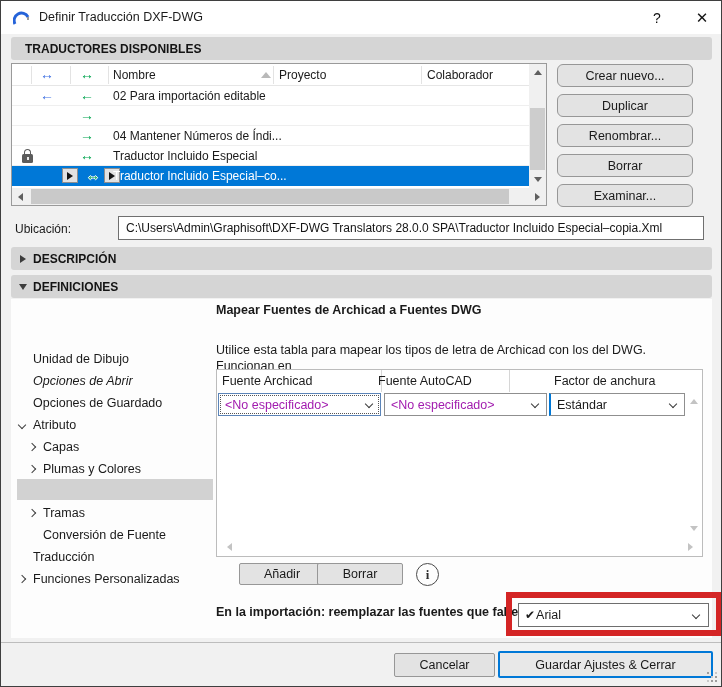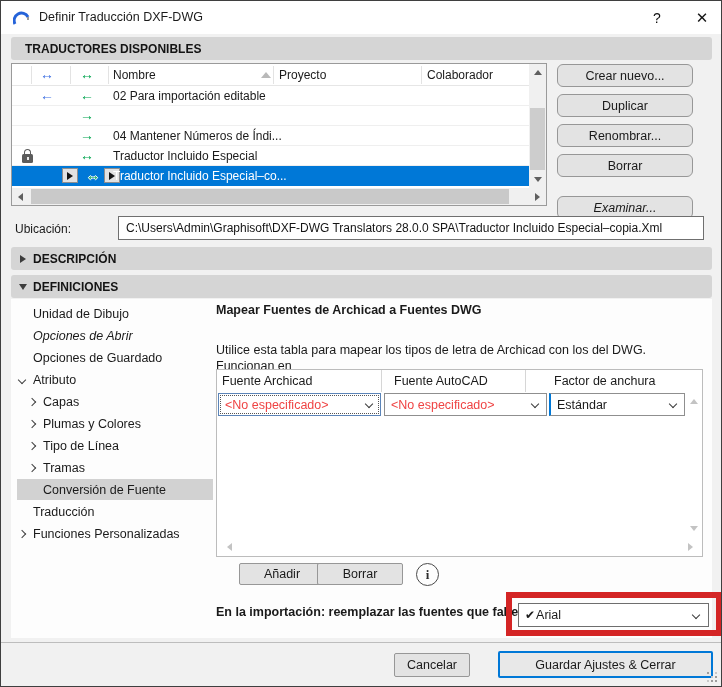--- a/index.html
+++ b/index.html
@@ -60,52 +60,52 @@
   .tri-r{width:0;height:0;border-left:5px solid #5f5f5f;border-top:4px solid transparent;border-bottom:4px solid transparent;}
   .v-thumb{position:absolute;left:1px;top:44px;width:15px;height:62px;background:#cdcdcd;}
   .h-thumb{position:absolute;left:19px;top:1px;width:478px;height:15px;background:#c9c9c9;}
   
   .side-btn{position:absolute;left:556px;width:136px;height:23px;background:#e3e3e3;border:1px solid #979797;border-radius:6px;display:flex;align-items:center;justify-content:center;font-size:12.5px;cursor:default;}
   
   .loc-label{position:absolute;left:14px;top:221px;}
   .loc-field{position:absolute;left:117px;top:215px;width:586px;height:24px;background:#fff;border:1px solid #6f6f6f;display:flex;align-items:center;padding-left:7px;white-space:nowrap;overflow:hidden;font-size:12px;color:#141414;}
   
   .defpanel{position:absolute;left:10px;top:298px;width:701px;height:339px;background:#fdfdfd;}
-  .tree-item{position:absolute;height:22px;display:flex;align-items:center;white-space:nowrap;font-size:12.5px;}
+  .tree-item{position:absolute;height:22px;display:flex;align-items:center;white-space:nowrap;font-size:12.5px;margin-top:45px;}
   .tree-sel{position:absolute;left:6px;width:196px;height:21px;background:#d2d2d2;}
   .chev{display:inline-block;width:6px;height:6px;border-right:1.5px solid #3f3f3f;border-bottom:1.5px solid #3f3f3f;}
   .chev-right{transform:rotate(-45deg);}
   .chev-down{transform:rotate(45deg);}
   .map-title{position:absolute;left:205px;top:4px;font-weight:bold;font-size:12.5px;}
   .map-para{position:absolute;left:205px;top:27px;width:486px;line-height:16px;font-size:12.5px;white-space:pre-line;}
   
   .ftable{position:absolute;left:205px;top:70px;width:487px;height:188px;background:#ffffff;border:1px solid #bcbcbc;}
   .fth{position:absolute;top:0;height:22px;display:flex;align-items:center;padding-left:5px;border-right:1px solid #d6d6d6;font-size:12.5px;}
   .combo{position:absolute;height:23px;background:#fff;border:1px solid #8f8f8f;display:flex;align-items:center;padding-left:6px;font-size:12.5px;}
   .combo .cchev{position:absolute;right:8px;top:7px;width:6px;height:6px;border-right:1.5px solid #3a3a3a;border-bottom:1.5px solid #3a3a3a;transform:rotate(45deg);}
   .combo.focus{border-color:#5b84b8;outline:1px dotted #555;outline-offset:-3px;}
-  .combo .ph{color:#ef4444;}
+  .combo .ph{color:#a21caf;}
   .ft-vscroll-up{position:absolute;left:469px;top:23px;width:16px;height:16px;display:flex;align-items:center;justify-content:center;}
   .ft-vscroll-dn{position:absolute;left:469px;top:150px;width:16px;height:16px;display:flex;align-items:center;justify-content:center;}
   .ft-h-l{position:absolute;left:4px;top:169px;width:16px;height:16px;display:flex;align-items:center;justify-content:center;}
   .ft-h-r{position:absolute;left:465px;top:169px;width:16px;height:16px;display:flex;align-items:center;justify-content:center;}
   .tri-dis-u{width:0;height:0;border-bottom:5px solid #c3c3c3;border-left:4px solid transparent;border-right:4px solid transparent;}
   .tri-dis-d{width:0;height:0;border-top:5px solid #c3c3c3;border-left:4px solid transparent;border-right:4px solid transparent;}
   .tri-dis-l{width:0;height:0;border-right:5px solid #c3c3c3;border-top:4px solid transparent;border-bottom:4px solid transparent;}
   .tri-dis-r{width:0;height:0;border-left:5px solid #c3c3c3;border-top:4px solid transparent;border-bottom:4px solid transparent;}
   .small-btn{position:absolute;height:22px;background:#e3e3e3;border:1px solid #979797;border-radius:2px;display:flex;align-items:center;justify-content:center;font-size:12.5px;}
   .info-icon{position:absolute;left:405px;top:264px;width:23px;height:23px;border:1.6px solid #4a4a4a;border-radius:50%;display:flex;align-items:center;justify-content:center;font-size:13px;font-weight:bold;color:#2e2e2e;font-family:"Liberation Serif",serif;}
   .import-label{position:absolute;left:205px;top:306px;font-weight:bold;font-size:12.5px;white-space:nowrap;}
   .import-combo{position:absolute;left:507px;top:304px;width:191px;height:24px;background:#fff;border:1px solid #6e6e6e;display:flex;align-items:center;padding-left:6px;font-size:12.5px;z-index:3;}
   .import-combo .cchev{position:absolute;right:9px;top:8px;width:6px;height:6px;border-right:1.5px solid #3a3a3a;border-bottom:1.5px solid #3a3a3a;transform:rotate(45deg);}
   .check{margin-right:1px;font-size:12px;}
   .red-annotation{position:absolute;left:495px;top:293px;width:216px;height:44px;border:6px solid #d42525;z-index:5;pointer-events:none;}
   
   .foot-line{position:absolute;left:0;top:641px;width:720px;height:1px;background:#bdbdbd;}
-  .btn-cancel{position:absolute;left:393px;top:652px;width:76px;height:24px;background:#e3e3e3;border:1px solid #979797;border-radius:2px;display:flex;align-items:center;justify-content:center;font-size:12.5px;}
+  .btn-cancel{position:absolute;left:393px;top:652px;width:101px;height:24px;background:#e3e3e3;border:1px solid #979797;border-radius:2px;display:flex;align-items:center;justify-content:center;font-size:12.5px;}
   .btn-save{position:absolute;left:497px;top:650px;width:215px;height:27px;background:#e8e8e8;border:2px solid #0078d7;border-radius:2px;display:flex;align-items:center;justify-content:center;font-size:12.5px;}
   .grip{position:absolute;right:4px;bottom:4px;width:10px;height:10px;}
   .grip::before{content:"";position:absolute;width:2px;height:2px;background:#9d9d9d;box-shadow:8px 8px #9d9d9d,8px 4px #9d9d9d,4px 8px #9d9d9d,8px 0 #c9c9c9,0 8px #c9c9c9,4px 4px #c9c9c9;}
 </style>
 </head>
 <body>
 
 <div class="dialog">
 
   <div class="titlebar">
@@ -183,21 +183,21 @@
           <i class="tri-r"></i>
         </div>
     </div>
   </div>
 
   <div id="side-buttons">
       <div class="side-btn" style="top: 63px;">Crear nuevo...</div>
       <div class="side-btn" style="top: 93px;">Duplicar</div>
       <div class="side-btn" style="top: 123px;">Renombrar...</div>
       <div class="side-btn" style="top: 153px;">Borrar</div>
-      <div class="side-btn" style="top: 195px; font-style: italic;">Examinar...</div>
+      <div class="side-btn" style="top: 183px;">Examinar...</div>
     </div>
 
   <span class="loc-label">Ubicación:</span>
   <div class="loc-field">C:\Users\Admin\Graphisoft\DXF-DWG Translators 28.0.0 SPA\Traductor Incluido Especial–copia.Xml</div>
 
   <div class="bar bar-desc">
     <i class="tri-right"></i>
     <span>DESCRIPCIÓN</span>
   </div>
   <div class="bar bar-def">
@@ -255,21 +255,21 @@
       </div>
 
     <div class="map-title">Mapear Fuentes de Archicad a Fuentes DWG</div>
     <div class="map-para">
       <span>Utilice esta tabla para mapear los tipos de letra de Archicad con los del DWG. Funcionan en</span><br>
       <span>ambas direcciones (importación y exportación).</span>
     </div>
 
     <div class="ftable">
       <div class="fth" style="left:0;width:165px">Fuente Archicad</div>
-      <div class="fth" style="left:172px;width:137px">Fuente AutoCAD</div>
+      <div class="fth" style="left:156px;width:137px">Fuente AutoCAD</div>
       <div class="fth" style="left:332px;width:137px;border-right:none">Factor de anchura</div>
 
       <div class="combo focus" style="left:1px;top:23px;width:163px">
         <span class="ph">&lt;No especificado&gt;</span>
         <i class="cchev"></i>
       </div>
       <div class="combo" style="left:167px;top:23px;width:163px">
         <span class="ph">&lt;No especificado&gt;</span>
         <i class="cchev"></i>
       </div>

